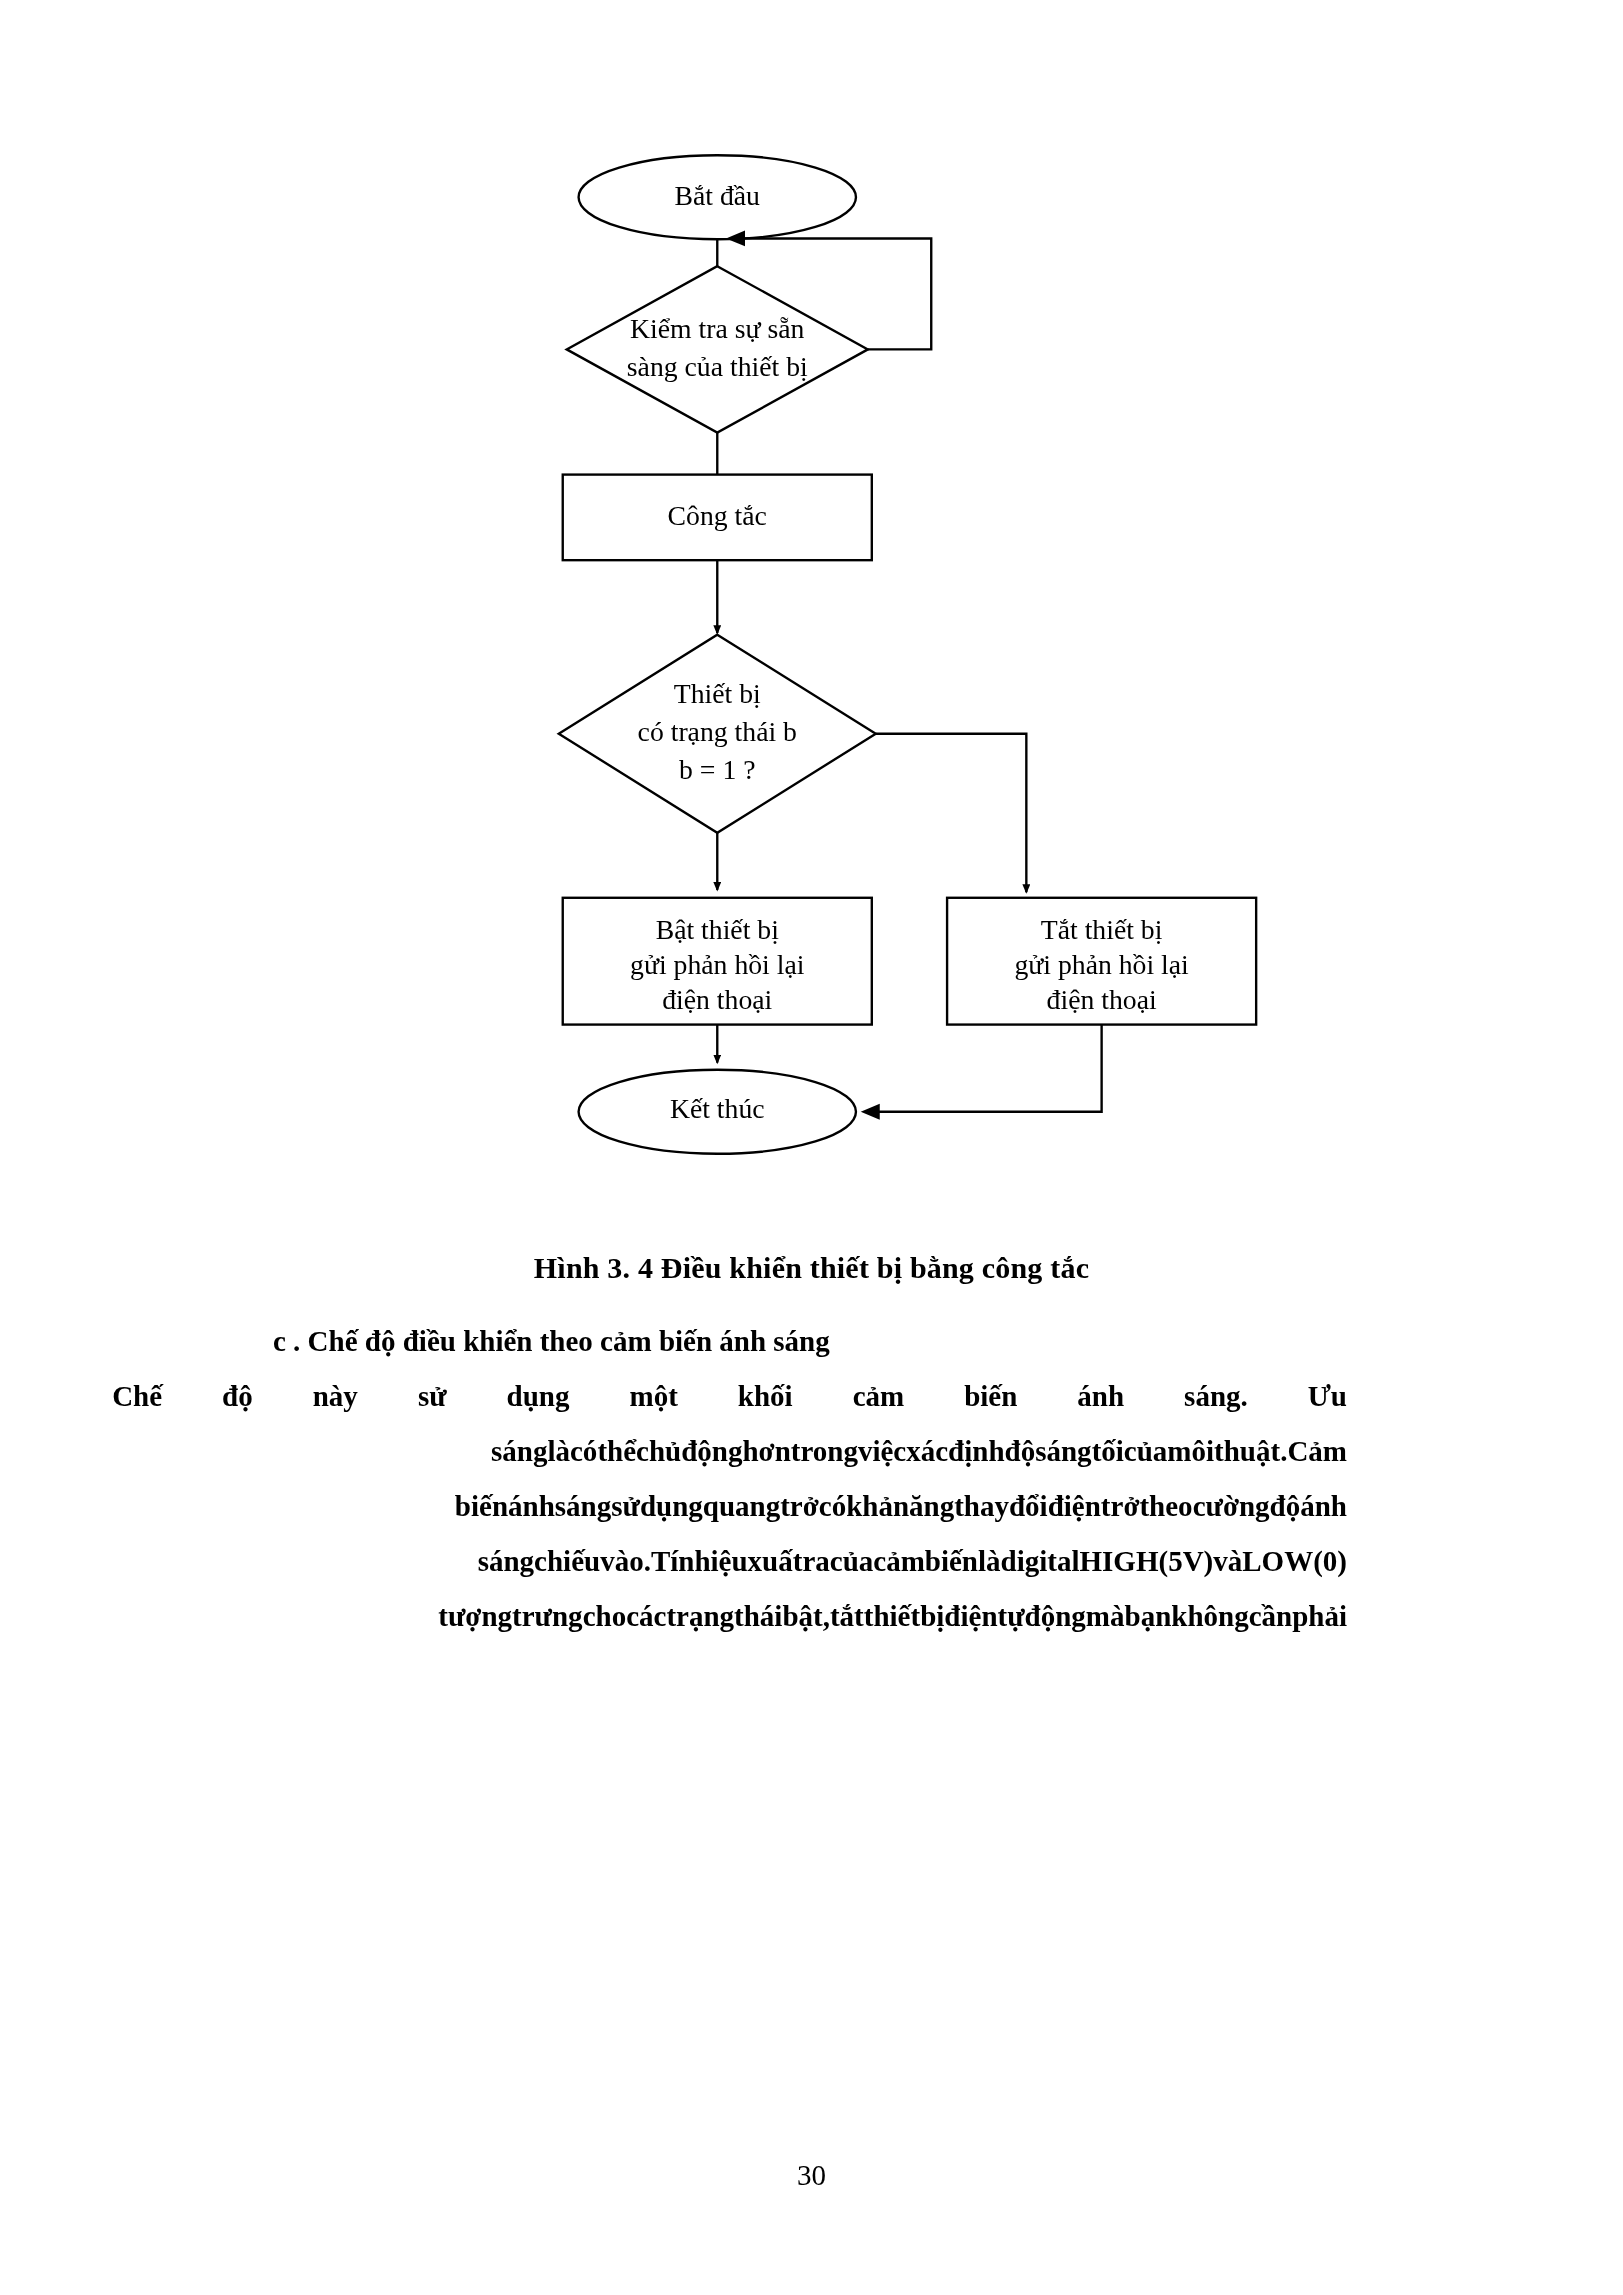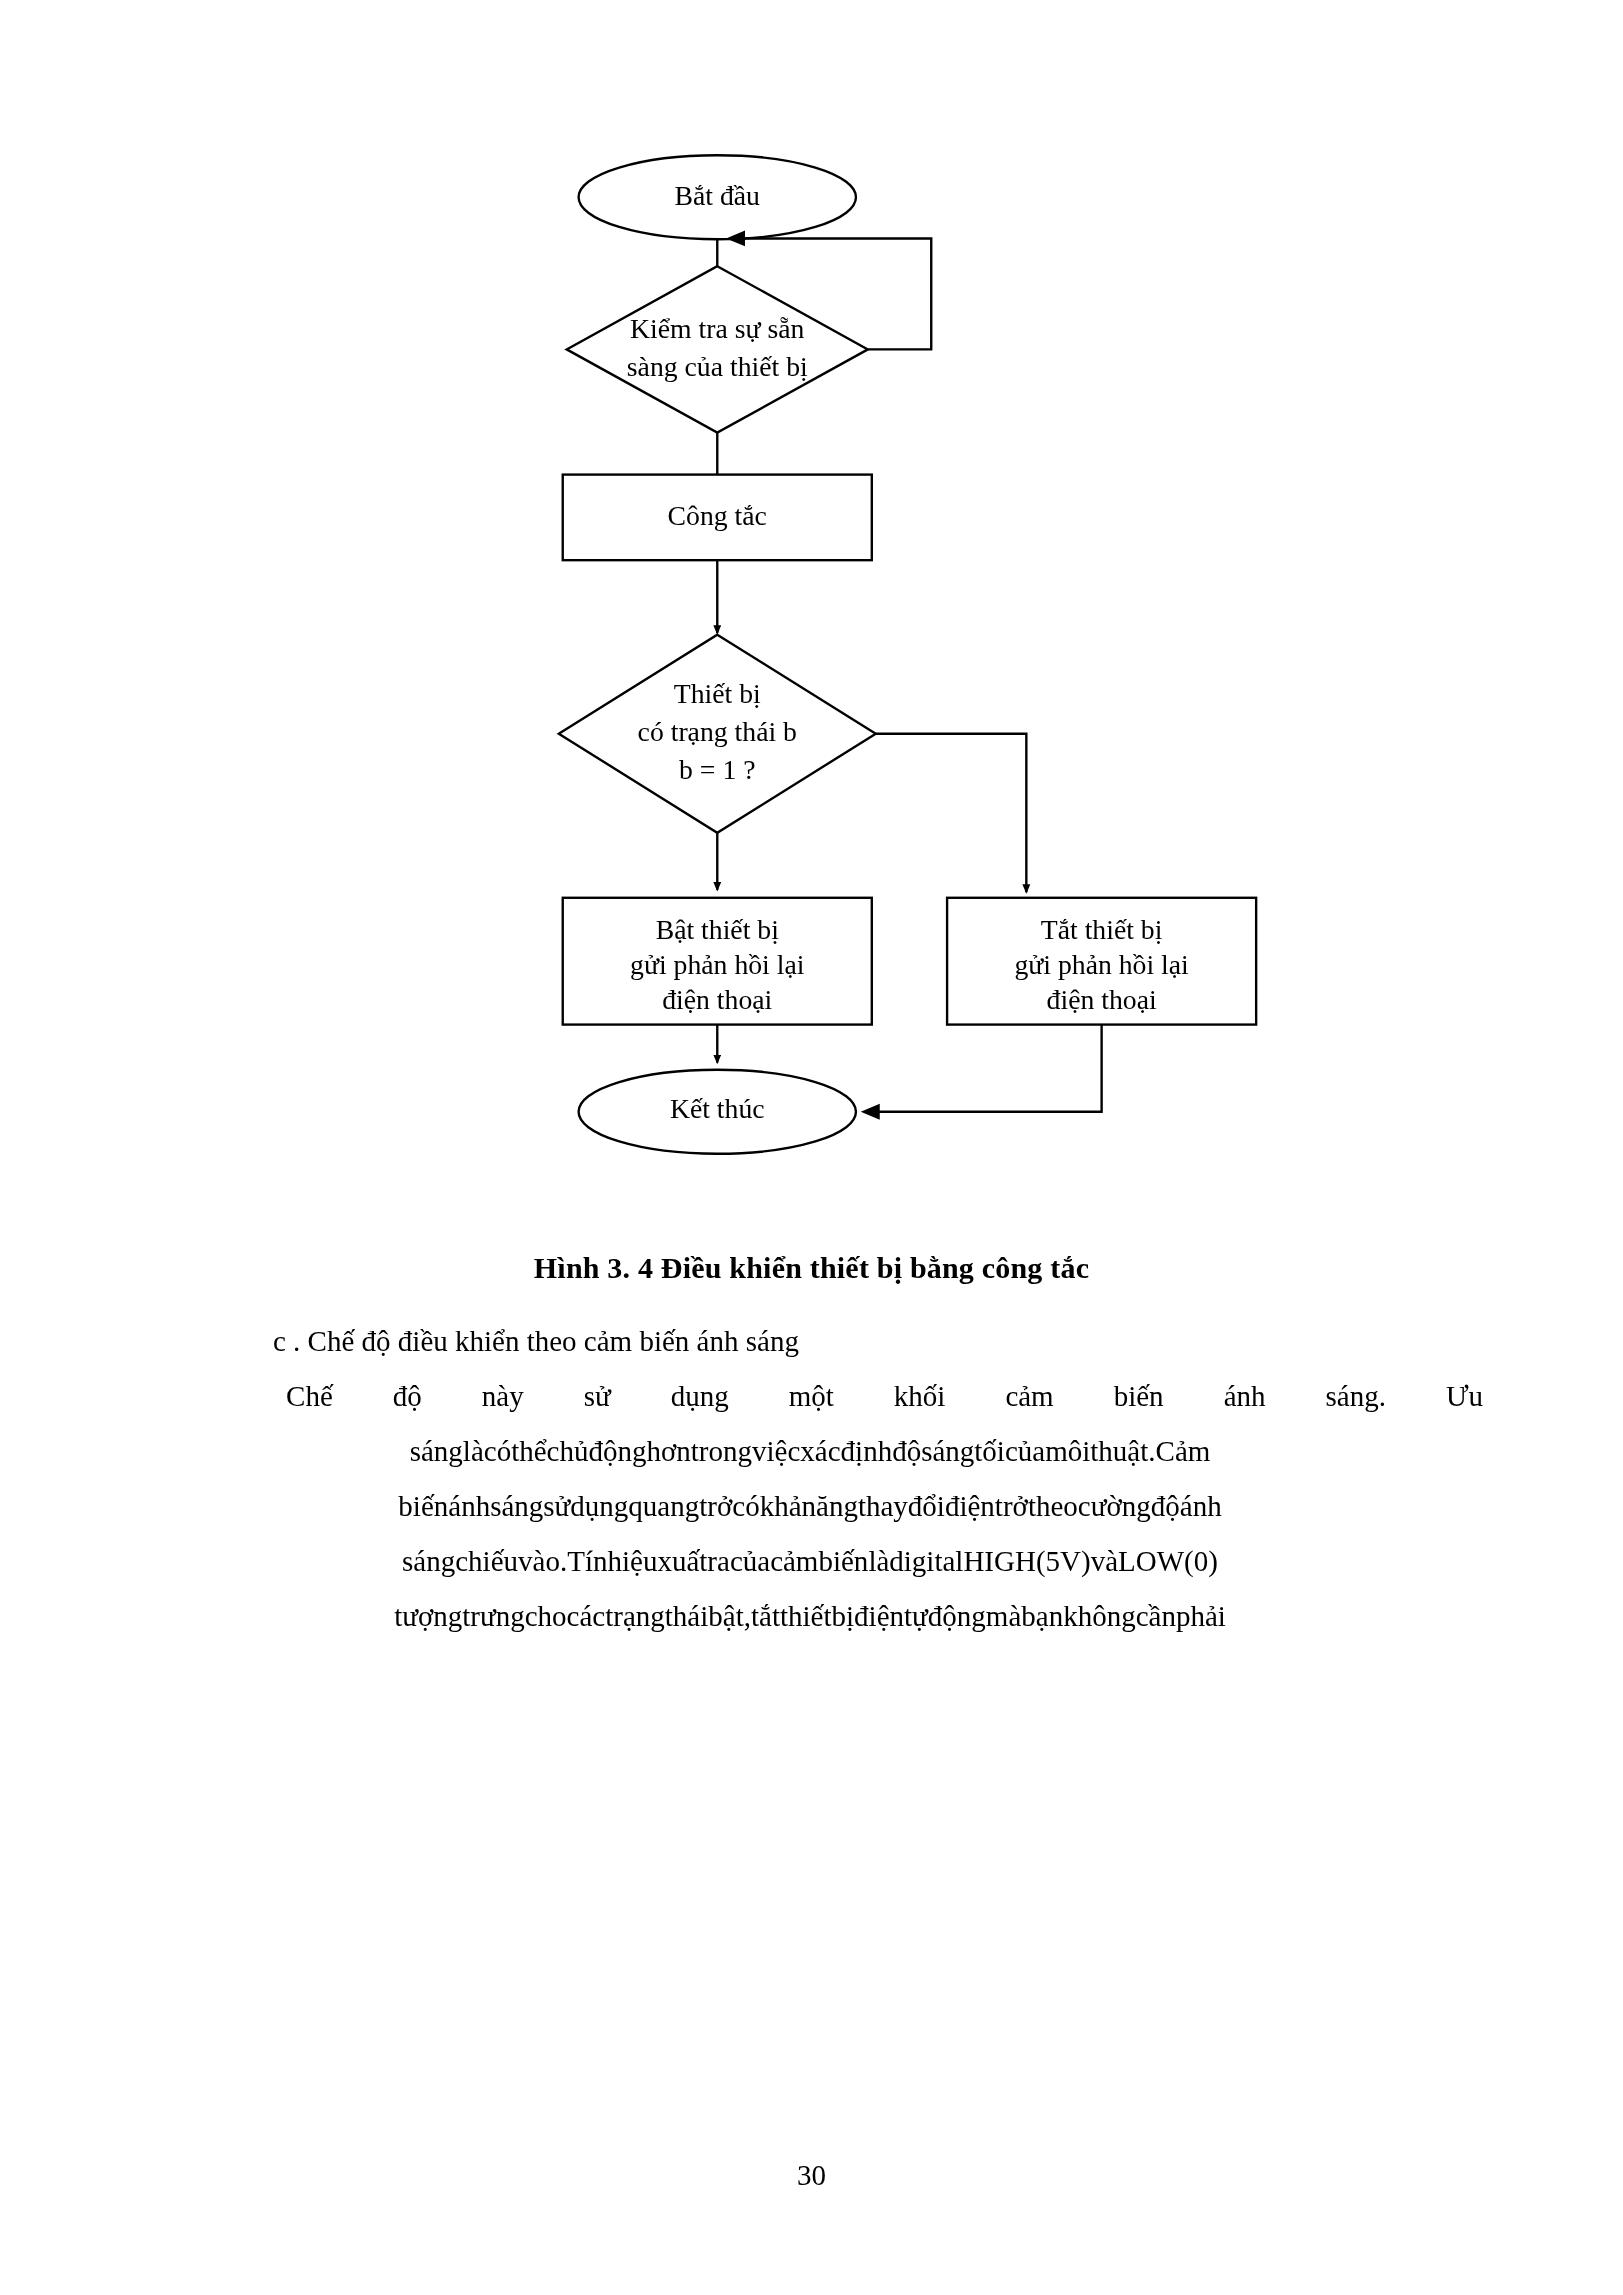--- a/index.html
+++ b/index.html
@@ -54,30 +54,31 @@
     font-size: 30px;
     letter-spacing: 0.2px;
   }
 
   
   .textblock {
     position: absolute;
     left: 273px;
     top: 1314px;
     width: 1074px;
+    font-weight: bold;
   }
   .line {
     font-size: 29px;
     line-height: 55px;
     white-space: nowrap;
     height: 55px;
   }
   .line.justify {
     display: flex;
-    justify-content: center;
+    justify-content: flex-end;
     white-space: normal;
   }
   .line.justify > span {
     white-space: pre;
   }
   .line.indent {
     text-indent: 60px;
   }
   .line.last {
     display: block;

